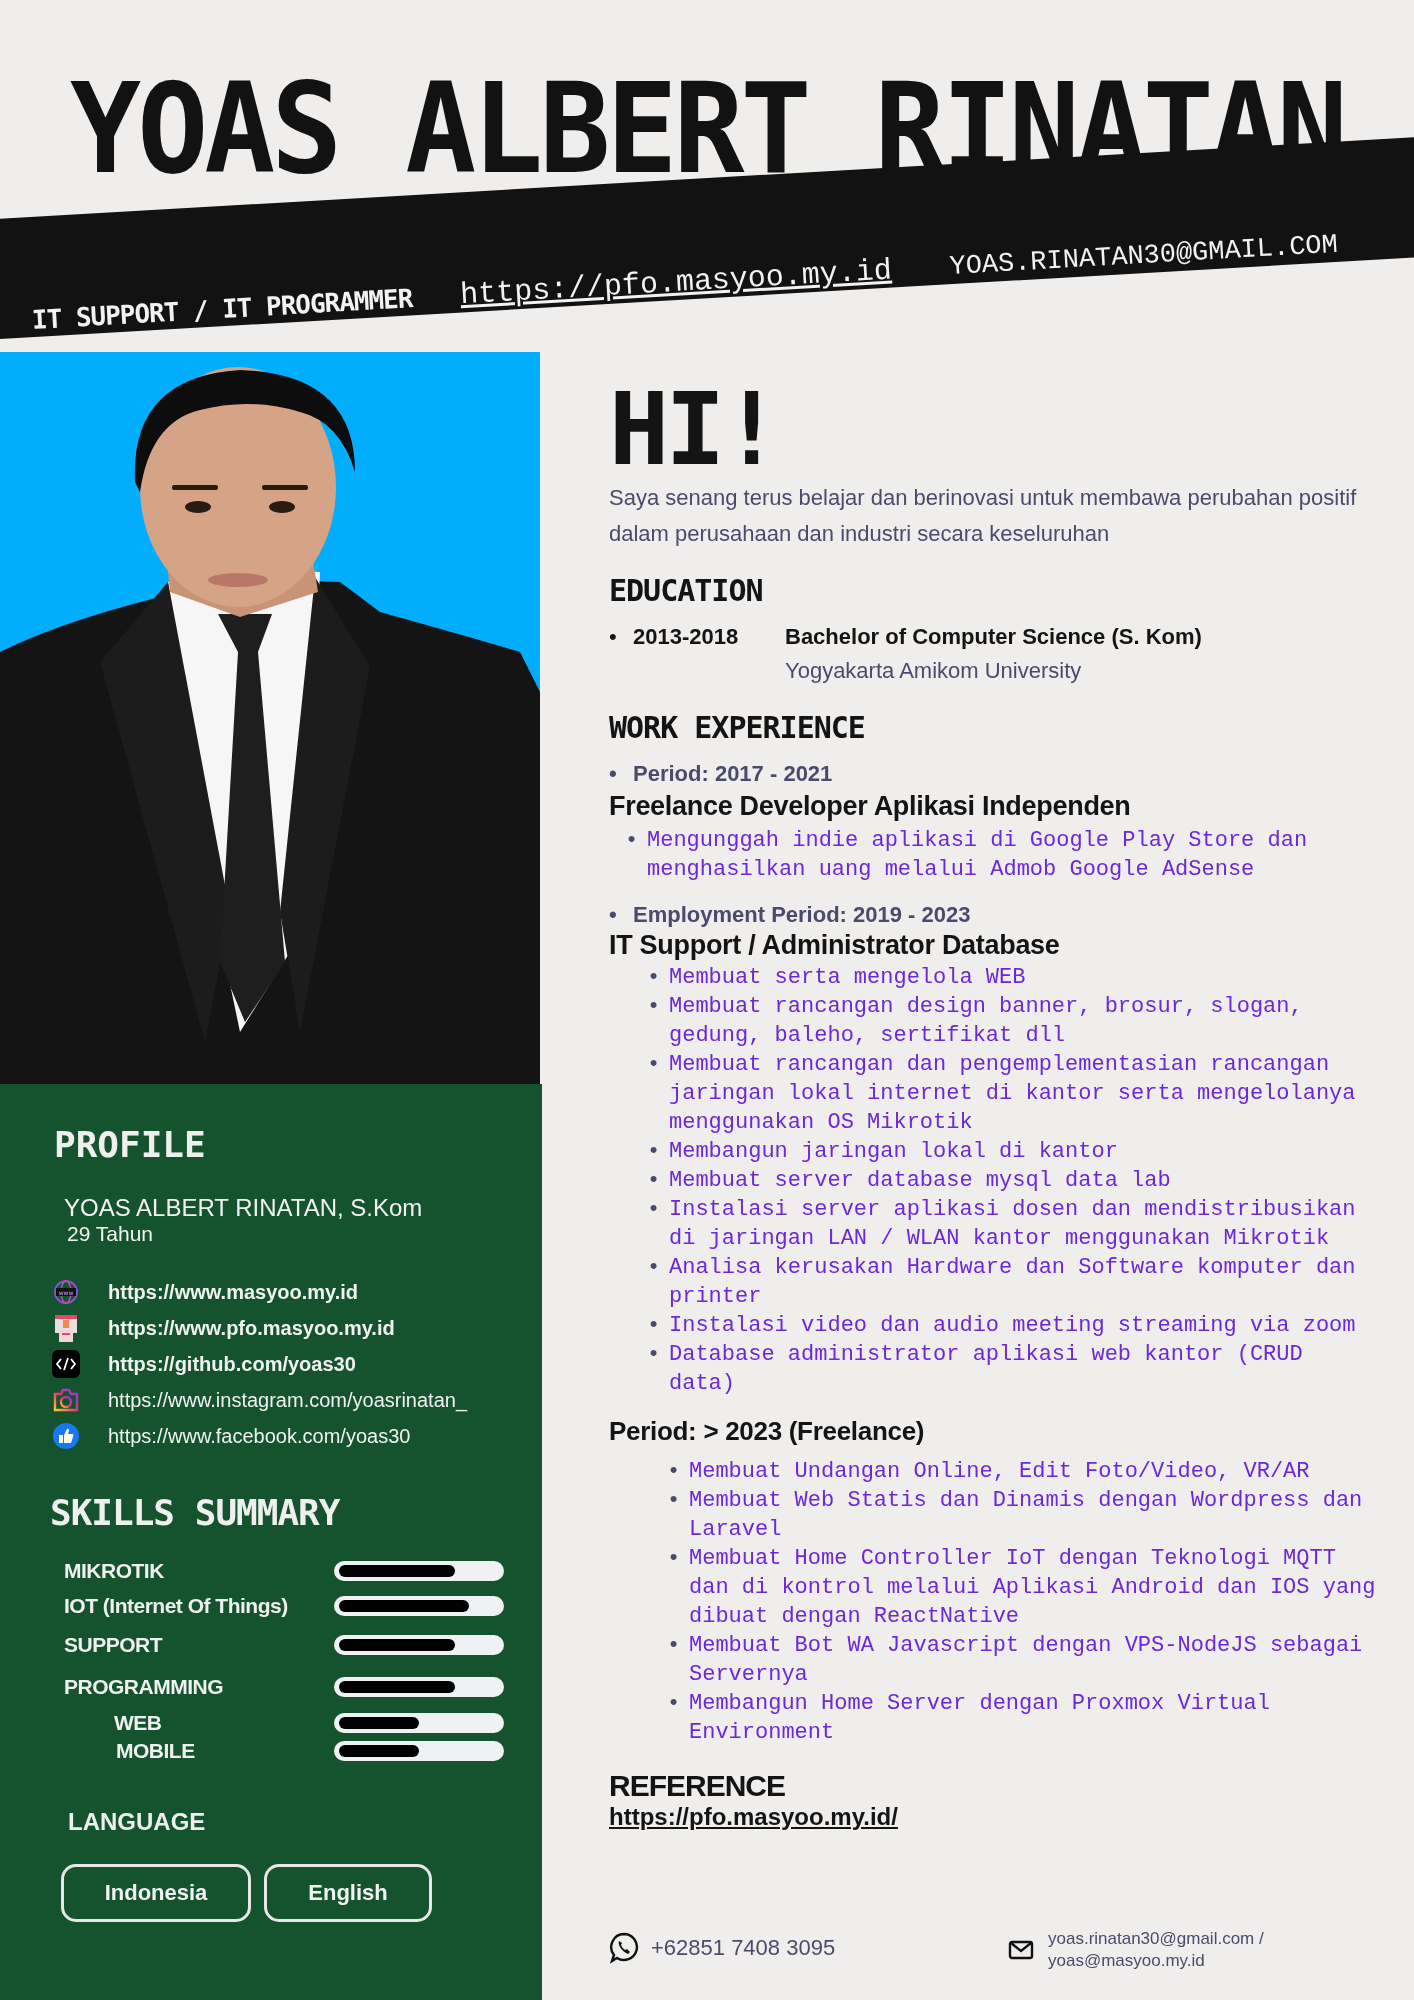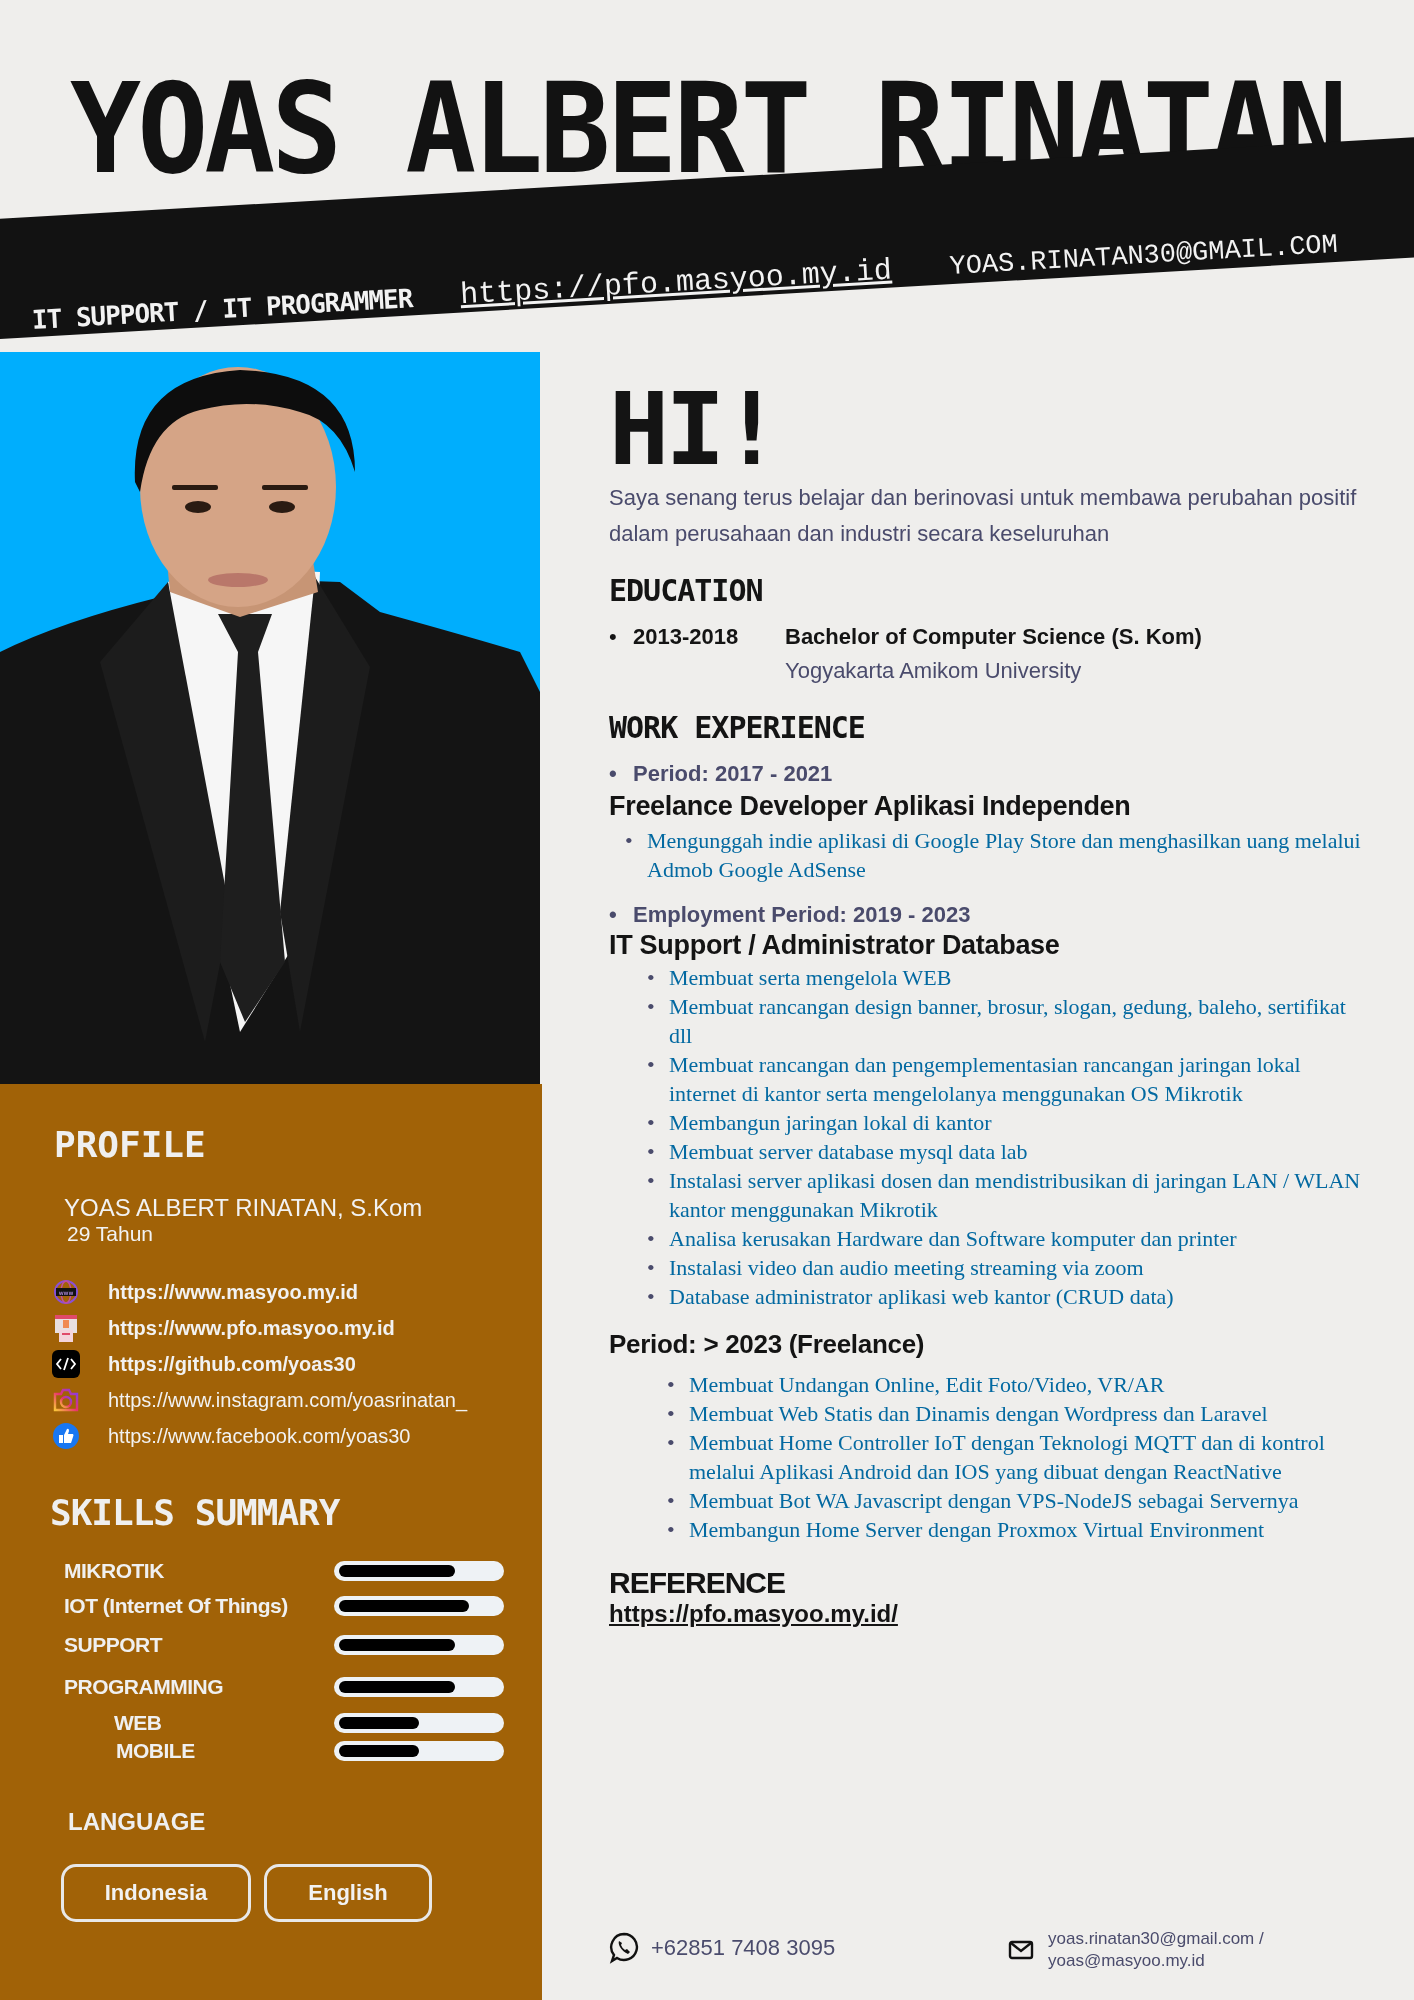--- a/index.html
+++ b/index.html
@@ -27,21 +27,21 @@
   .band-role { font-family: "DejaVu Sans Mono", monospace; font-weight: bold; font-size: 26px; letter-spacing: -1px; }
   .band-link { margin-left: 48px; font-family: "Liberation Mono", monospace; font-size: 30px; text-decoration: underline; color: #f2f2f2; }
   .band-email { margin-left: 58px; font-family: "Liberation Mono", monospace; font-size: 27px; }
 
   
   .photo {
     position: absolute; left: 0; top: 352px; width: 540px; height: 732px;
     background: #00aefd; overflow: hidden; z-index: 0;
   }
   .left-panel {
-    position: absolute; left: 0; top: 1084px; width: 542px; height: 916px; background: #a16207; color: #f2f2f2;
+    position: absolute; left: 0; top: 1084px; width: 542px; height: 916px; background: #14532d; color: #f2f2f2;
   }
   .lp-heading { position: absolute; font-family: "DejaVu Sans Mono", monospace; font-weight: bold; color: #efefef; }
   .profile-name { position: absolute; left: 64px; top: 110px; font-family: "Liberation Sans", sans-serif; font-size: 24px; font-weight: 500; }
   .profile-age { position: absolute; left: 67px; top: 138px; font-family: "Liberation Sans", sans-serif; font-size: 21px; }
   .links { position: absolute; left: 52px; top: 190px; }
   .link-row { display: flex; align-items: center; height: 36px; }
   .link-icon { width: 28px; height: 28px; display: flex; align-items: center; justify-content: center; margin-right: 28px; border-radius: 6px; }
   .link-text { font-family: "Liberation Sans", sans-serif; font-size: 20px; color: #f2f2f2; }
   .link-text.bold { font-weight: bold; }
 
@@ -62,21 +62,21 @@
   .hi { font-family: "DejaVu Sans Mono", monospace; font-weight: bold; font-size: 100px; color: #141414; line-height: 100px; letter-spacing: -4px; }
   .intro { margin-top: 18px; font-family: "Liberation Sans", sans-serif; font-size: 22px; line-height: 35.5px; color: #4a4b6c; }
   .sec-h { font-family: "DejaVu Sans Mono", monospace; font-weight: bold; font-size: 30px; color: #141414; letter-spacing: -1px; }
   .edu-row { display: flex; font-family: "Liberation Sans", sans-serif; font-size: 22px; margin-top: 16px; }
   .bullet { width: 24px; color: #141414; }
   .edu-year { width: 152px; font-weight: bold; color: #141414; }
   .edu-degree { font-weight: bold; color: #141414; }
   .edu-school { margin-left: 176px; font-family: "Liberation Sans", sans-serif; font-size: 22px; color: #4a4b6c; margin-top: 8px; }
   .period { font-family: "Liberation Sans", sans-serif; font-size: 22px; font-weight: bold; color: #4a4b6c; display: flex; }
   .job-title { font-family: "Liberation Sans", sans-serif; font-size: 27px; font-weight: bold; color: #141414; letter-spacing: -0.3px; }
-  ul.tasks { list-style: none; font-family: Liberation Serif, serif; font-size: 22px; line-height: 29px; color: #0369a1; }
+  ul.tasks { list-style: none; font-family: Liberation Mono, monospace; font-size: 22px; line-height: 29px; color: #6d28d9; }
   ul.tasks li { position: relative; padding-left: 22px; }
   ul.tasks li::before { content: "•"; position: absolute; left: 0; color: #4a4b6c; }
   .ref-link { font-family: "Liberation Sans", sans-serif; font-size: 24px; font-weight: bold; color: #141414; text-decoration: underline; }
   .contact { position: absolute; display: flex; align-items: center; font-family: "Liberation Sans", sans-serif; color: #4a4b6c; }
 </style>
 </head>
 <body>
 
 <div class="name-title">YOAS ALBERT RINATAN</div>
 

